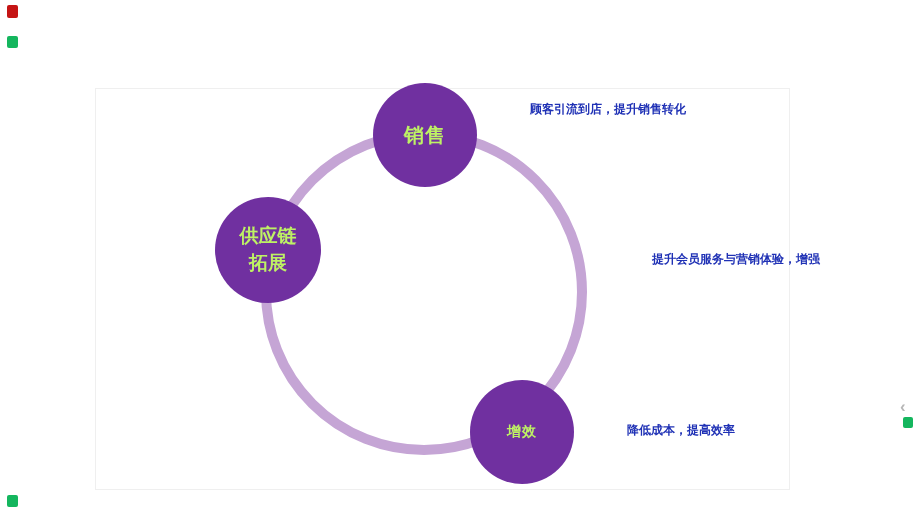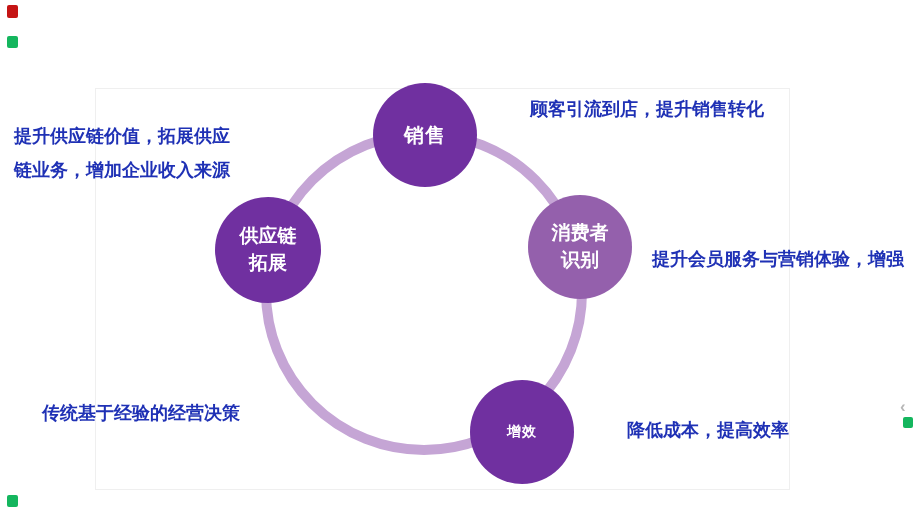--- a/index.html
+++ b/index.html
@@ -11,33 +11,33 @@
     position:absolute; left:95px; top:88px; width:695px; height:402px;
     border:1px solid #efefef; box-sizing:border-box;
   }
   .ring {
     position:absolute; left:261px; top:129px; width:326px; height:326px;
     border:10px solid var(--ring-purple, #C5A5D5); border-radius:50%;
     box-sizing:border-box;
   }
   .node {
     position:absolute; border-radius:50%;
-    background:var(--node-purple, #7030A0); color:#ffffff;
+    background:var(--node-purple, #7030A0); color:#bef264;
     display:flex; flex-direction:column; align-items:center; justify-content:center;
     font-weight:bold; text-align:right;
   }
   .node-center { left:349px; top:220px; width:152px; height:152px; font-size:25px; letter-spacing:3px; text-indent:3px; }
   .node-sales { left:373px; top:83px; width:104px; height:104px; font-size:20px; letter-spacing:1px; }
   .node-consumer { left:528px; top:195px; width:104px; height:104px; font-size:19px; line-height:1.4; background:var(--node-light-purple, #9460AC); }
   .node-supply { left:215px; top:197px; width:106px; height:106px; font-size:19px; line-height:1.4; }
   .node-data { left:278px; top:380px; width:104px; height:104px; font-size:19px; line-height:1.55; }
   .node-efficiency { left:470px; top:380px; width:104px; height:104px; font-size:14px; letter-spacing:1px; }
   .note {
     position:absolute; color:var(--note-blue, #1F31B5);
-    font-weight:bold; font-size:18px; line-height:34px; white-space:nowrap;
+    font-weight:bold; font-size:12px; line-height:34px; white-space:nowrap;
   }
   .note-sales { left:530px; top:92px; }
   .note-supply { left:14px; top:119px; }
   .note-consumer { left:652px; top:242px; }
   .note-data { left:14px; top:396px; width:226px; text-align:right; }
   .note-efficiency { left:595px; top:413px;padding-left:32px; }
   .mark { position:absolute; border-radius:2px; opacity:0.92; }
   .mark-red-tl { left:7px; top:5px; width:11px; height:13px; background:var(--mark-red, #C00000); }
   .mark-green-lt { left:7px; top:36px; width:11px; height:12px; background:var(--mark-green, #00B050); }
   .mark-green-lb { left:7px; top:495px; width:11px; height:12px; background:var(--mark-green, #00B050); }
@@ -54,50 +54,41 @@
 
   <div class="placeholder-border"></div>
 
   <div class="ring"></div>
 
 
   <div class="node node-sales">
     <span>销售</span>
   </div>
 
-  <div class="node node-consumer">
-    <span>消费者</span>
-    <span>识别</span>
-  </div>
 
   <div class="node node-supply">
     <span>供应链</span>
     <span>拓展</span>
   </div>
 
 
   <div class="node node-efficiency">
     <span>增效</span>
   </div>
 
   <div class="note note-sales">
     <div>顾客引流到店，提升销售转化</div>
   </div>
 
-  <div class="note note-supply">
-    <div>提升供应链价值，拓展供应</div>
-    <div>链业务，增加企业收入来源</div>
-  </div>
 
   <div class="note note-consumer">
     <div>提升会员服务与营销体验，增强</div>
   </div>
 
   <div class="note note-data">
-    <div>传统基于经验的经营决策</div>
   </div>
 
   <div class="note note-efficiency">
     <div>降低成本，提高效率</div>
   </div>
 
   <div class="mark mark-red-tl"></div>
   <div class="mark mark-green-lt"></div>
   <div class="mark mark-green-lb"></div>
   <div class="chevron-r">‹</div>

